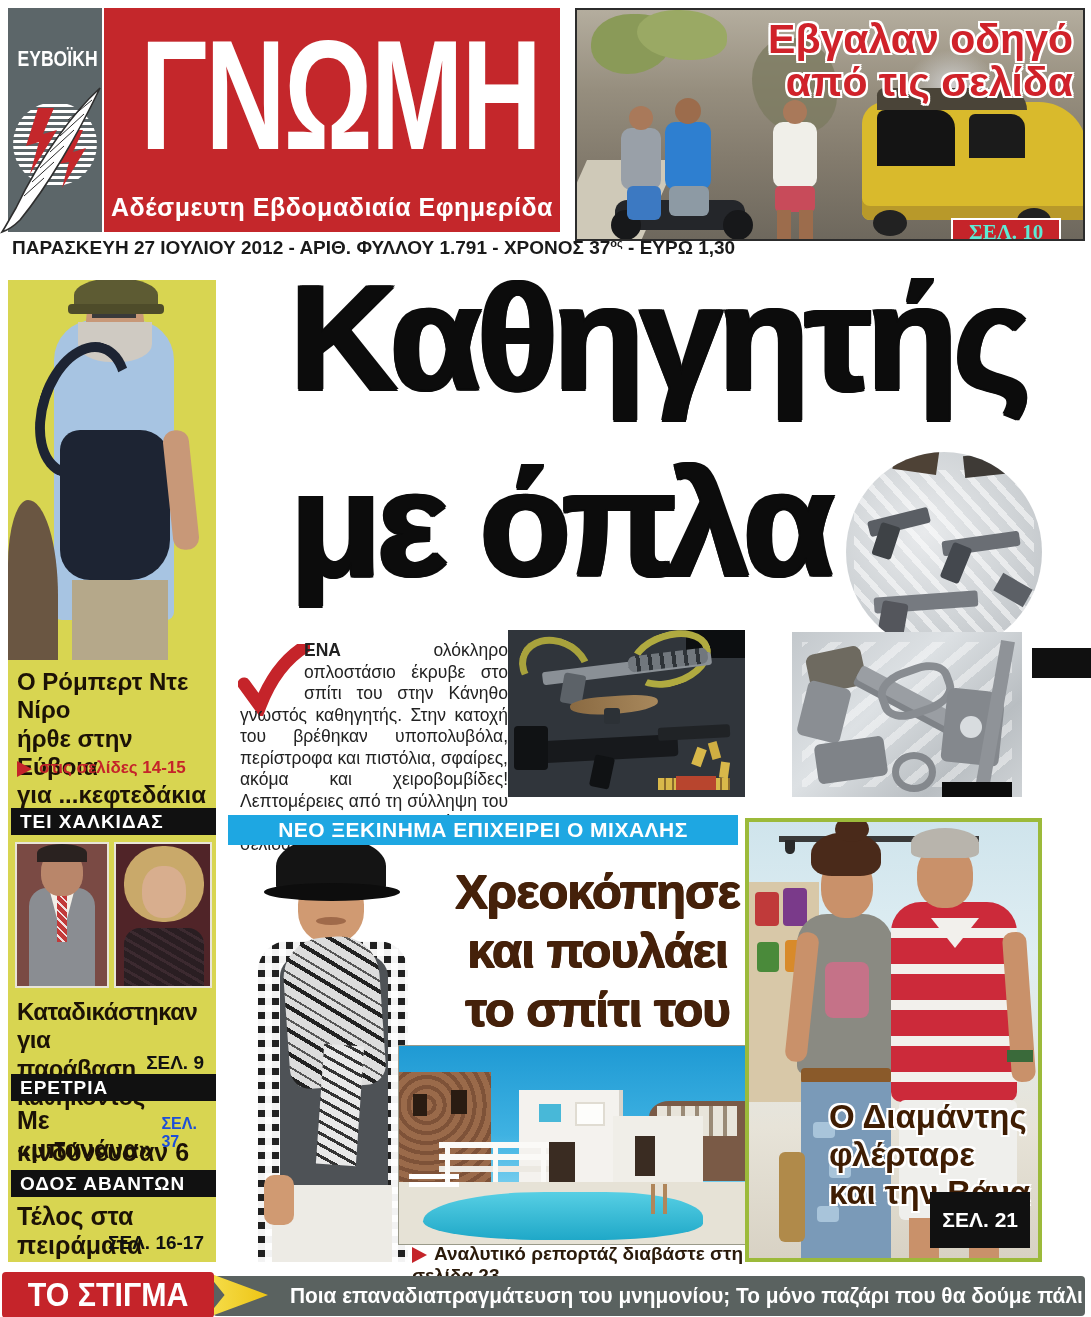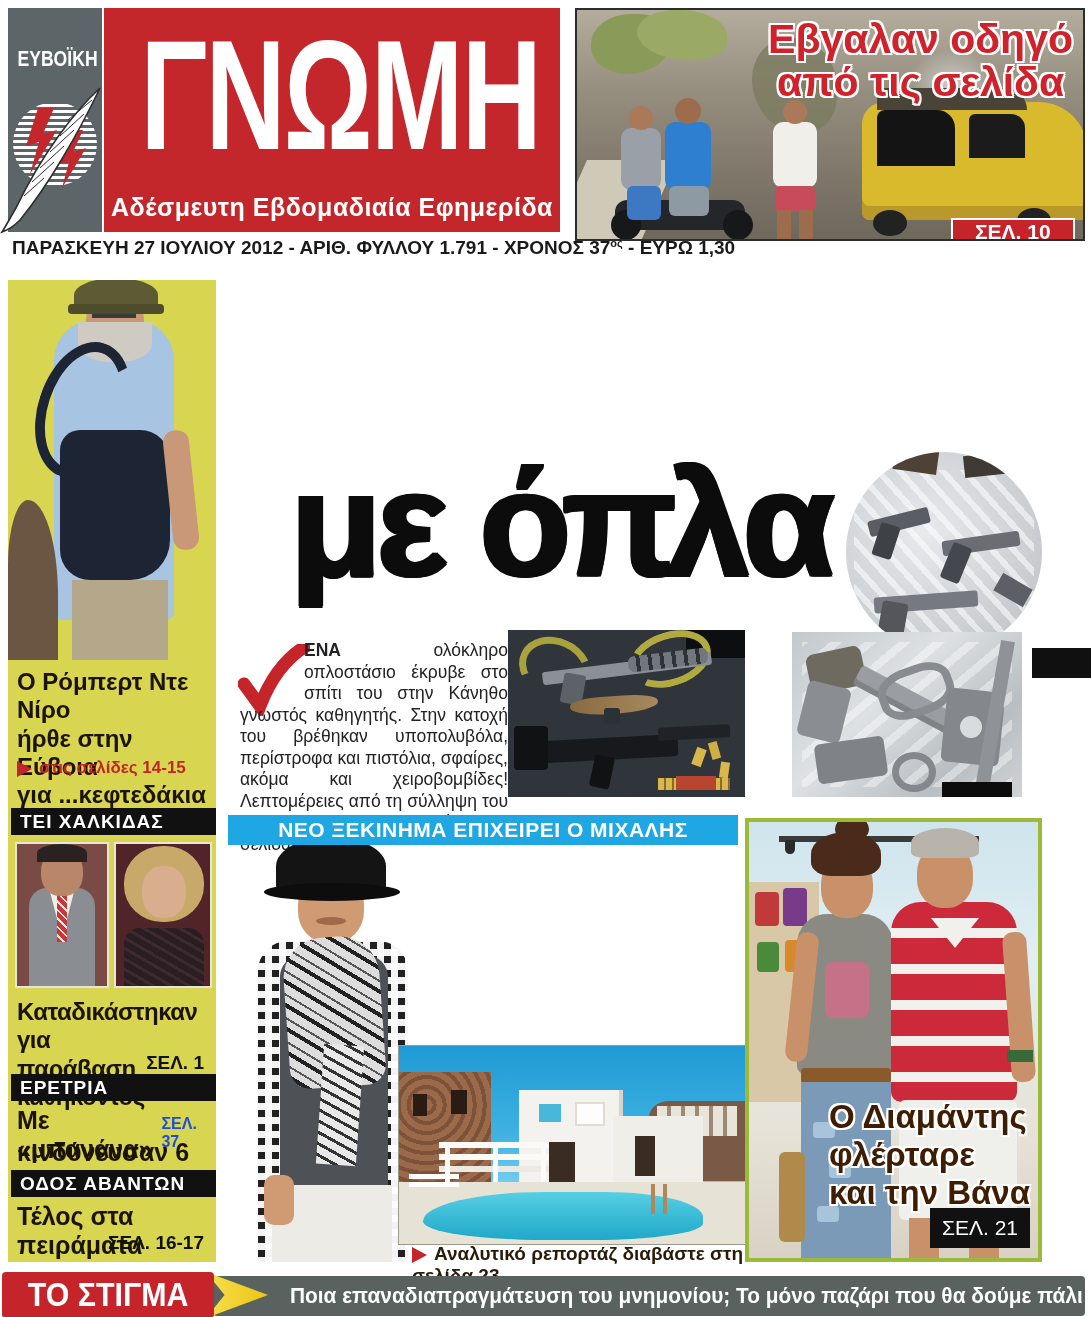--- a/index.html
+++ b/index.html
@@ -15,24 +15,24 @@
   .gnomi{display:block;text-align:center;color:#fff;font-weight:bold;font-size:132px;line-height:1;
          margin-top:10px;transform:scaleX(.84) scaleY(1.18);transform-origin:center top;
          text-shadow:2px 0 #fff0; letter-spacing:-2px;}
   .subtitle{position:absolute;left:0;bottom:10px;width:100%;text-align:center;color:#fff;
             font-weight:bold;font-size:25px;letter-spacing:.5px;}
   .dateline{left:12px;top:237px;color:#1a1a1a;font-weight:bold;font-size:19px;white-space:nowrap;}
   .dateline sup{font-size:11px;}
   
   .firephoto{left:575px;top:8px;width:510px;height:233px;border:2px solid #2c2c2c;box-sizing:border-box;
              background:linear-gradient(180deg,#b4ad9e 0%,#968e7e 35%,#837b6d 65%,#6e685d 100%);overflow:hidden;}
-  .firehead{right:10px;top:8px;text-align:center;color:#d0222a;font-weight:bold;font-size:41px;line-height:1.04;
+  .firehead{right:10px;top:8px;text-align:right;color:#d0222a;font-weight:bold;font-size:41px;line-height:1.04;
             text-shadow:-2px -2px 0 #fff,2px -2px 0 #fff,-2px 2px 0 #fff,2px 2px 0 #fff,0 -2px 0 #fff,0 2px 0 #fff,-2px 0 0 #fff,2px 0 0 #fff;}
-  .sel10{left:374px;top:208px;background:#c5242a;border:2px solid #fff;color:#ffffff;font-weight:bold;
-         font-size:21px;padding:0 22px;line-height:24px;}
+  .sel10{left:374px;top:208px;background:#c5242a;border:2px solid #fff;color:#5eead4;font-weight:bold;
+         font-size:21px;padding:0 16px;line-height:24px;font-family:Liberation Serif, serif;}
   
   .mega{color:#0c0c0c;font-weight:bold;letter-spacing:-5px;line-height:1;
         text-shadow:2px 0 currentColor,-2px 0 currentColor,0 2px currentColor,1.5px 1.5px currentColor,-1.5px 1.5px currentColor;}
   
   .sidebar{left:8px;top:280px;width:208px;height:982px;background:#d8d551;overflow:hidden;}
   .scap{color:#1c1206;font-weight:bold;font-size:24px;line-height:1.18;padding-left:9px;}
   .pagesred{color:#c5242a;font-weight:bold;font-size:17px;padding-left:9px;}
   .blackbanner{background:#111;color:#fff;font-weight:bold;font-size:19px;letter-spacing:1px;
                height:27px;line-height:27px;padding-left:9px;margin:0 3px;}
   .selright{color:#111;font-weight:bold;font-size:19px;text-align:right;padding-right:12px;}
@@ -54,22 +54,22 @@
   .villa{left:398px;top:1045px;width:347px;height:198px;overflow:hidden;border:1px solid #9a9a8a;
          background:linear-gradient(180deg,#1f9ad4 0%,#3fb2e2 45%,#74cdee 70%);}
   .repnote{left:412px;top:1243px;width:340px;color:#2a1a0a;font-weight:bold;font-size:19px;}
   
   .couple{left:745px;top:818px;width:297px;height:444px;background:#9cba3a;padding:4px;box-sizing:border-box;}
   .coupleinner{position:relative;width:100%;height:100%;overflow:hidden;
                background:linear-gradient(180deg,#cfe4ec 0%,#dfeef3 30%,#e7e3d8 70%,#d8d2c4 100%);}
   .diamcap{position:absolute;right:8px;bottom:46px;color:#3f1d03;font-weight:bold;
            font-size:33px;line-height:1.15;
            text-shadow:-2px -2px 0 #fff,2px -2px 0 #fff,-2px 2px 0 #fff,2px 2px 0 #fff,0 2px 0 #fff,0 -2px 0 #fff;}
-  .sel21{position:absolute;right:8px;bottom:10px;background:#111;color:#fff;font-weight:normal;font-size:21px;
-         padding:8px 12px;}
+  .sel21{position:absolute;right:8px;bottom:10px;background:#111;color:#fff;font-weight:bold;font-size:21px;
+         padding:16px 12px;}
   
   .stigmagray{left:213px;top:1276px;width:872px;height:40px;background:#5a6260;border-radius:4px;}
   .stigmared{left:2px;top:1272px;width:212px;height:46px;background:#c5242a;border-radius:4px;}
   .stigmalabel{width:100%;text-align:center;color:#fff;font-weight:bold;font-size:33px;line-height:46px;
                transform:scaleX(.92);transform-origin:center;}
   .stigmaarrow{left:206px;top:1272px;width:62px;height:46px;background:linear-gradient(90deg,#f6df4e,#edc414);
                clip-path:polygon(0 0,100% 50%,0 100%,30% 50%);}
   .stigmatext{left:290px;top:1276px;width:780px;height:40px;color:#fff;font-weight:bold;font-size:21.5px;
               line-height:40px;white-space:nowrap;transform:scaleX(.97);transform-origin:left;}
   .redtri{display:inline-block;width:0;height:0;border-style:solid;border-width:8px 0 8px 15px;
@@ -131,20 +131,21 @@
     <div class="abs" style="left:198px;top:176px;width:40px;height:26px;background:#c84b5a;border-radius:5px;"></div>
     <div class="abs" style="left:200px;top:200px;width:14px;height:30px;background:#9c6c4c;"></div>
     <div class="abs" style="left:222px;top:200px;width:14px;height:30px;background:#9c6c4c;"></div>
     <div class="abs firehead">
       <div>Εβγαλαν οδηγό</div>
       <div>από τις σελίδα</div>
     </div>
     <div class="abs sel10">ΣΕΛ. 10</div>
   </div>
 
+  <div class="abs mega" style="left:225px;top:262px;width:866px;text-align:center;font-size:150px;">Καθηγητής</div>
   <div class="abs mega" style="left:235px;top:448px;width:650px;text-align:center;font-size:150px;">με όπλα</div>
 
   <div class="abs ovalph">
     <div class="abs" style="left:8px;top:18px;width:180px;height:170px;background:repeating-linear-gradient(48deg,#ffffff88 0 6px,#0000 6px 16px);"></div>
     <div class="abs" style="left:48px;top:-6px;width:44px;height:26px;background:#4e4236;transform:rotate(8deg);"></div>
     <div class="abs" style="left:118px;top:2px;width:40px;height:22px;background:#3e3a36;transform:rotate(-6deg);"></div>
     <div class="abs" style="left:22px;top:62px;width:62px;height:16px;background:#5a5e64;border-radius:3px;transform:rotate(-14deg);"></div>
     <div class="abs" style="left:30px;top:72px;width:20px;height:34px;background:#3e4246;border-radius:3px;transform:rotate(18deg);"></div>
     <div class="abs" style="left:96px;top:84px;width:78px;height:15px;background:#6a6e74;border-radius:3px;transform:rotate(-8deg);"></div>
     <div class="abs" style="left:100px;top:92px;width:20px;height:38px;background:#44484e;border-radius:3px;transform:rotate(22deg);"></div>
@@ -225,21 +226,21 @@
     </div>
     <div class="abs" style="left:106px;top:562px;width:98px;height:146px;background:#502428;border:2px solid #e8e4d8;box-sizing:border-box;overflow:hidden;">
       <div class="abs" style="left:8px;top:2px;width:80px;height:76px;background:#c9a96a;border-radius:48%;"></div>
       <div class="abs" style="left:26px;top:22px;width:44px;height:52px;background:#d8ae8e;border-radius:45%;"></div>
       <div class="abs" style="left:8px;top:84px;width:80px;height:60px;background:repeating-linear-gradient(30deg,#2a1e22 0 6px,#3c2a30 6px 9px);border-radius:16px 16px 0 0;"></div>
     </div>
     <div class="scap" style="position:absolute;left:0;top:718px;width:202px;letter-spacing:-.5px;">
       <div>Καταδικάστηκαν  για</div>
       <div>παράβαση καθήκοντος</div>
     </div>
-    <div class="selright" style="position:absolute;left:0;top:772px;width:196px;">ΣΕΛ. 1</div>
+    <div class="selright" style="position:absolute;left:0;top:772px;width:196px;">ΣΕΛ. 9</div>
 
     <div class="blackbanner" style="position:absolute;left:0;top:794px;width:196px;">ΕΡΕΤΡΙΑ</div>
     <div class="abs" style="left:9px;top:826px;width:192px;display:flex;align-items:baseline;justify-content:space-between;">
       <span class="b" style="font-size:25px;color:#1c1206;">Με «μπανάνα»</span>
       <span class="b" style="font-size:16px;color:#1d4ed8;">ΣΕΛ. 37</span>
     </div>
     <div class="b abs" style="left:9px;top:858px;font-size:25px;color:#1c1206;">κινδύνευσαν 6 άτομα</div>
 
     <div class="blackbanner" style="position:absolute;left:0;top:890px;width:196px;">ΟΔΟΣ ΑΒΑΝΤΩΝ</div>
     <div class="b abs" style="left:9px;top:922px;font-size:25px;color:#1c1206;">Τέλος στα πειράματα</div>
@@ -254,20 +255,25 @@
     <div class="abs" style="left:70px;top:28px;width:66px;height:70px;background:#d09a72;border-radius:45%;"></div>
     <div class="abs" style="left:88px;top:72px;width:30px;height:8px;background:#a06a4a;border-radius:50%;"></div>
     <div class="abs" style="left:48px;top:-8px;width:110px;height:58px;background:#141414;border-radius:50% 50% 16% 16%;"></div>
     <div class="abs" style="left:36px;top:38px;width:136px;height:18px;background:#0d0d0d;border-radius:50%;"></div>
     <div class="abs" style="left:58px;top:92px;width:96px;height:150px;background:repeating-linear-gradient(35deg,#ddd 0 8px,#222 8px 12px,#ddd 12px 18px,#555 18px 20px);border-radius:40px 40px 20px 20px;transform:rotate(-4deg);"></div>
     <div class="abs" style="left:92px;top:200px;width:40px;height:120px;background:repeating-linear-gradient(25deg,#e8e8e8 0 7px,#333 7px 10px);transform:rotate(4deg);"></div>
     <div class="abs" style="left:44px;top:340px;width:120px;height:80px;background:#edebe5;"></div>
     <div class="abs" style="left:36px;top:330px;width:30px;height:50px;background:#d09a72;border-radius:10px;"></div>
   </div>
 
+  <div class="abs aslhead">
+    <div>Χρεοκόπησε</div>
+    <div>και πουλάει</div>
+    <div>το σπίτι του</div>
+  </div>
 
   <div class="abs villa">
     <div class="abs" style="left:250px;top:55px;width:100px;height:80px;background:#7a5a46;border-radius:20% 0 0 0;"></div>
     <div class="abs" style="left:258px;top:60px;width:80px;height:30px;background:repeating-linear-gradient(90deg,#e8e4da 0 10px,#9a8a76 10px 14px);"></div>
     <div class="abs" style="left:0px;top:26px;width:92px;height:110px;background:repeating-radial-gradient(circle at 30% 30%,#9a6a4a 0 6px,#7e5238 6px 10px);"></div>
     <div class="abs" style="left:14px;top:48px;width:14px;height:22px;background:#2a1c12;"></div>
     <div class="abs" style="left:52px;top:44px;width:16px;height:24px;background:#2a1c12;"></div>
     <div class="abs" style="left:120px;top:44px;width:100px;height:100px;background:#f4f2ee;box-shadow:4px 0 0 #d8d4cc;"></div>
     <div class="abs" style="left:150px;top:96px;width:26px;height:48px;background:#3a2c22;"></div>
     <div class="abs" style="left:140px;top:58px;width:22px;height:18px;background:#48b8d8;"></div>

